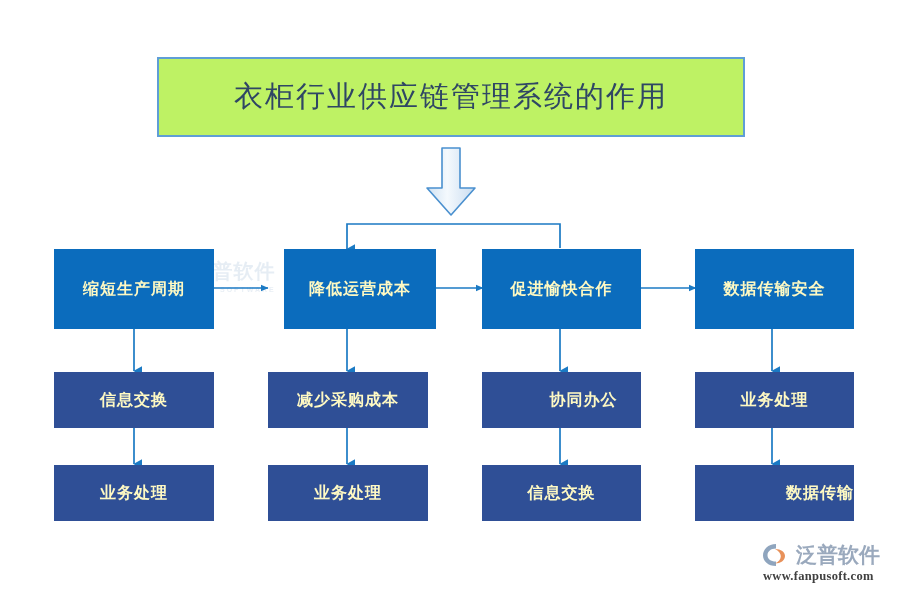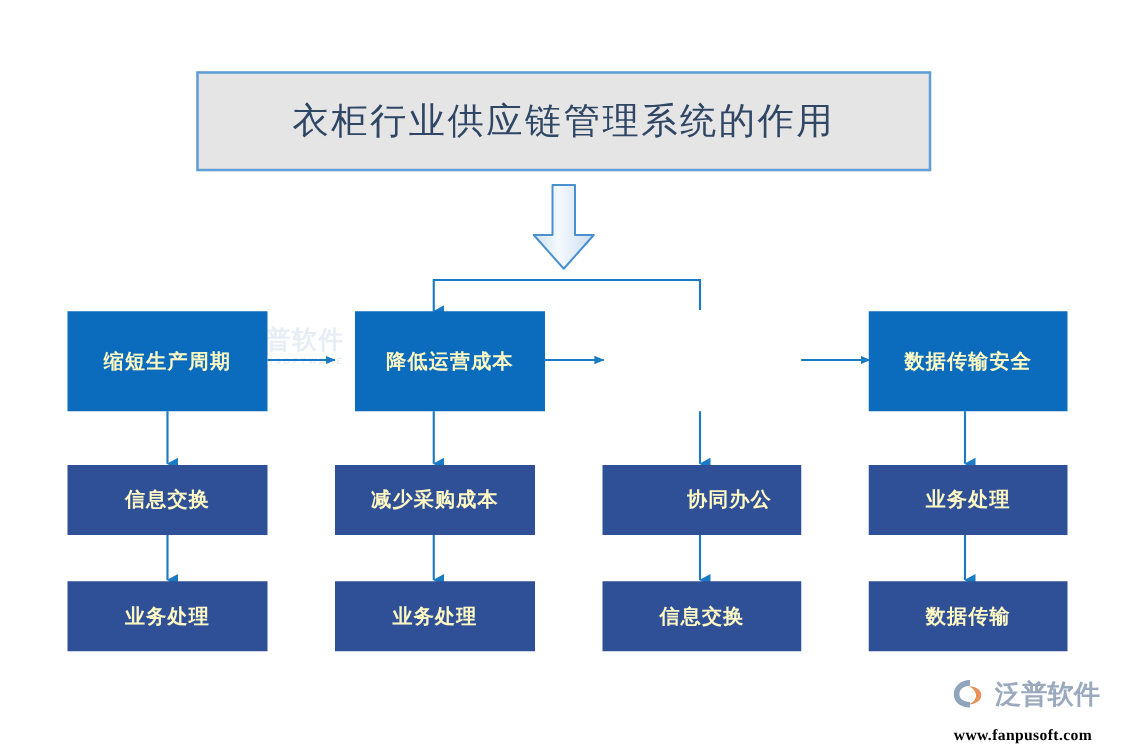--- a/index.html
+++ b/index.html
@@ -64,21 +64,21 @@
     margin-left: 18px;
   }
 
   
   .title-box {
     position: absolute;
     left: 157px;
     top: 57px;
     width: 588px;
     height: 80px;
-    background: #e5e5e5;
+    background: #bef264;
     border: 2px solid #5f9ed6;
     box-sizing: border-box;
     display: flex;
     align-items: center;
     justify-content: center;
     z-index: 3;
   }
   .title-text {
     font-family: "DejaVu Serif", "Liberation Serif", serif;
     font-size: 29px;
@@ -143,23 +143,23 @@
     font-family: "DejaVu Sans", sans-serif;
     font-size: 21px;
     font-weight: 700;
     color: #9aa9bd;
     letter-spacing: 0px;
   }
   .brand-url {
     font-family: "Liberation Serif", "DejaVu Serif", serif;
     font-size: 12.5px;
     font-weight: 700;
-    color: #000000;
+    color: #404040;
     letter-spacing: 0.3px;
-    margin-top: 12px;
+    margin-top: 0;
     margin-left: 1px;
   }
 </style>
 </head>
 <body>
 
 <div id="canvas">
 
   <div class="watermark">
     <div class="wm-row">
@@ -216,20 +216,23 @@
   <svg class="big-arrow" viewBox="0 0 52 70">
     <path d="M17,1 L35,1 L35,41 L50,41 L26,68 L2,41 L17,41 z" fill="url(#bigArrowGrad)" stroke="#4a90cf" stroke-width="1.6" stroke-linejoin="round"></path>
   </svg>
 
   <div class="node row1" style="left:54px; top:249px; width:160px; height:80px; background:#0b6cbd;">
     <span class="node-label">缩短生产周期</span>
   </div>
   <div class="node row1" style="left:284px; top:249px; width:152px; height:80px; background:#0b6cbd;">
     <span class="node-label">降低运营成本</span>
   </div>
+  <div class="node row1" style="left:482px; top:249px; width:159px; height:80px; background:#0b6cbd;">
+    <span class="node-label">促进愉快合作</span>
+  </div>
   <div class="node row1" style="left:695px; top:249px; width:159px; height:80px; background:#0b6cbd;justify-content:center;">
     <span class="node-label">数据传输安全</span>
   </div>
 
   <div class="node row2" style="left:54px; top:372px; width:160px; height:56px; background:#2f4f96;">
     <span class="node-label">信息交换</span>
   </div>
   <div class="node row2" style="left:268px; top:372px; width:160px; height:56px; background:#2f4f96;">
     <span class="node-label">减少采购成本</span>
   </div>
@@ -242,21 +245,21 @@
 
   <div class="node row3" style="left:54px; top:465px; width:160px; height:56px; background:#2f4f96;">
     <span class="node-label">业务处理</span>
   </div>
   <div class="node row3" style="left:268px; top:465px; width:160px; height:56px; background:#2f4f96;">
     <span class="node-label">业务处理</span>
   </div>
   <div class="node row3" style="left:482px; top:465px; width:159px; height:56px; background:#2f4f96;">
     <span class="node-label">信息交换</span>
   </div>
-  <div class="node row3" style="left:695px; top:465px; width:159px; height:56px; background:#2f4f96;">
+  <div class="node row3" style="left:695px; top:465px; width:159px; height:56px; background:#2f4f96;justify-content:flex-end;">
     <span class="node-label">数据传输</span>
   </div>
 
   <div class="brand">
     <div class="brand-top">
       <svg width="30" height="26" viewBox="0 0 30 26">
         <path d="M14,2 C6,2 1,7.5 1,13.5 C1,19 6,24 14,24 L14,19.5 C8.5,19.5 5.5,16.8 5.5,13.2 C5.5,9.4 8.8,6.5 14,6.5 z" fill="#8fa5be"></path>
         <path d="M13,7 C19,7 23,10 23,14 C23,18.4 18.6,21.5 13,21.5 C17,19.5 18.8,17.2 18.8,14.3 C18.8,11.4 16.6,8.6 13,7 z" fill="#e8915a"></path>
       </svg>
       <span class="brand-cn">泛普软件</span>

